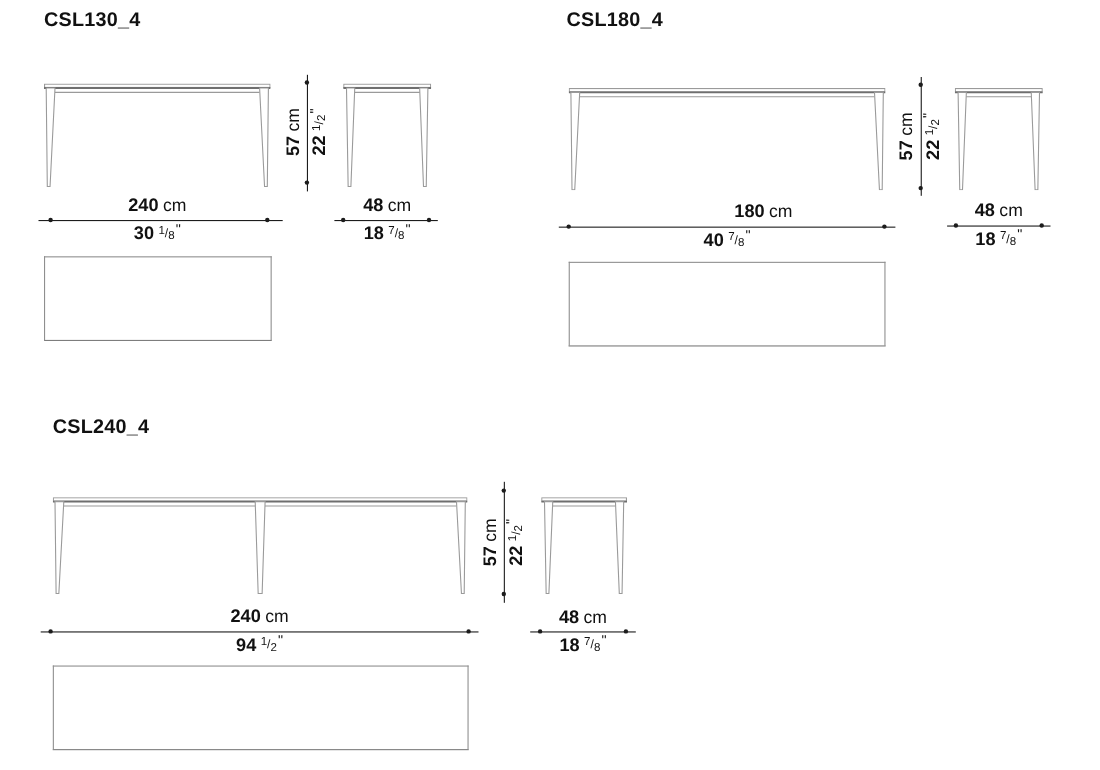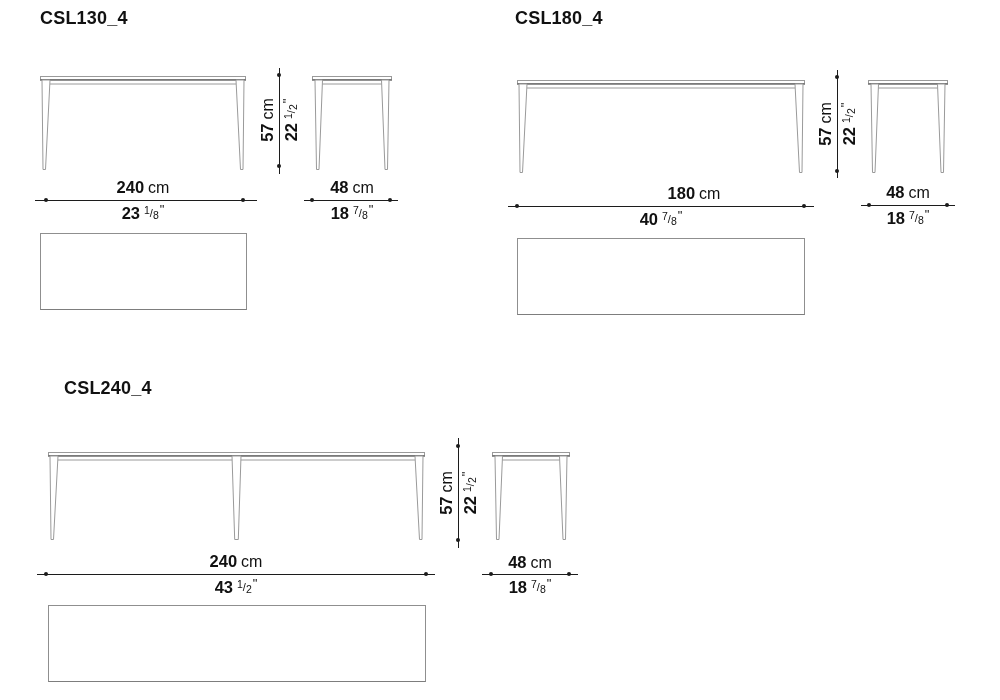--- a/index.html
+++ b/index.html
@@ -90,21 +90,21 @@
     <polygon points="77,4 69.5,4 73,93.5 75.5,93.5" fill="#ffffff" stroke="#9a9a9a" stroke-width="1"></polygon>
   </svg>
 
   <div class="hline" style="left:35px; top:200px; width:222px;"></div>
   <div class="dot" style="left:44px;  top:198px;"></div>
   <div class="dot" style="left:241px; top:198px;"></div>
   <div class="lbl" style="left:143px; top:187px;">
     <span class="num">240</span><span class="unit">cm</span>
   </div>
   <div class="lbl" style="left:143px; top:213px;">
-    <span class="num">23</span><span class="fnum">1</span><span class="fslash">/</span><span class="fden">8</span><span class="imark">"</span>
+    <span class="num">30</span><span class="fnum">1</span><span class="fslash">/</span><span class="fden">8</span><span class="imark">"</span>
   </div>
 
   <div class="hline" style="left:304px; top:200px; width:94px;"></div>
   <div class="dot" style="left:310px; top:198px;"></div>
   <div class="dot" style="left:388px; top:198px;"></div>
   <div class="lbl" style="left:352px; top:187px;">
     <span class="num">48</span><span class="unit">cm</span>
   </div>
   <div class="lbl" style="left:352px; top:213px;">
     <span class="num">18</span><span class="fnum">7</span><span class="fslash">/</span><span class="fden">8</span><span class="imark">"</span>
@@ -155,21 +155,21 @@
   <div class="dot" style="left:945px; top:203px;"></div>
   <div class="lbl" style="left:908px; top:192px;">
     <span class="num">48</span><span class="unit">cm</span>
   </div>
   <div class="lbl" style="left:908px; top:218px;">
     <span class="num">18</span><span class="fnum">7</span><span class="fslash">/</span><span class="fden">8</span><span class="imark">"</span>
   </div>
 
   <div class="topview" style="left:517px; top:238px; width:288px; height:77px;"></div>
 
-  <div class="title" style="left:48px; top:378px;margin-left:16px;">CSL240_4</div>
+  <div class="title" style="left:48px; top:378px;">CSL240_4</div>
 
   <svg class="view" style="left:48px; top:452px;" width="377" height="88" viewBox="0 0 377 88">
     <rect x="0.5" y="0.5" width="376" height="3" fill="#ffffff" stroke="#9a9a9a" stroke-width="1"></rect>
     <line x1="0" y1="4" x2="377" y2="4" stroke="#6f6f6f" stroke-width="1.6"></line>
     <line x1="10" y1="8" x2="367" y2="8" stroke="#9a9a9a" stroke-width="1"></line>
     <polygon points="2,4 10,4 5.5,87.5 3,87.5" fill="#ffffff" stroke="#9a9a9a" stroke-width="1"></polygon>
     <polygon points="375,4 367,4 371.5,87.5 374,87.5" fill="#ffffff" stroke="#9a9a9a" stroke-width="1"></polygon>
     <polygon points="184,4 193,4 190.3,87.5 186.7,87.5" fill="#ffffff" stroke="#9a9a9a" stroke-width="1"></polygon>
   </svg>
 
@@ -191,21 +191,21 @@
     <polygon points="75,4 67.5,4 71,87.5 73.5,87.5" fill="#ffffff" stroke="#9a9a9a" stroke-width="1"></polygon>
   </svg>
 
   <div class="hline" style="left:37px; top:574px; width:398px;"></div>
   <div class="dot" style="left:44px;  top:572px;"></div>
   <div class="dot" style="left:424px; top:572px;"></div>
   <div class="lbl" style="left:236px; top:561px;text-align:center;">
     <span class="num">240</span><span class="unit">cm</span>
   </div>
   <div class="lbl" style="left:236px; top:587px;">
-    <span class="num">43</span><span class="fnum">1</span><span class="fslash">/</span><span class="fden">2</span><span class="imark">"</span>
+    <span class="num">94</span><span class="fnum">1</span><span class="fslash">/</span><span class="fden">2</span><span class="imark">"</span>
   </div>
 
   <div class="hline" style="left:482px; top:574px; width:96px;"></div>
   <div class="dot" style="left:489px; top:572px;"></div>
   <div class="dot" style="left:567px; top:572px;"></div>
   <div class="lbl" style="left:530px; top:562px;">
     <span class="num">48</span><span class="unit">cm</span>
   </div>
   <div class="lbl" style="left:530px; top:587px;">
     <span class="num">18</span><span class="fnum">7</span><span class="fslash">/</span><span class="fden">8</span><span class="imark">"</span>

